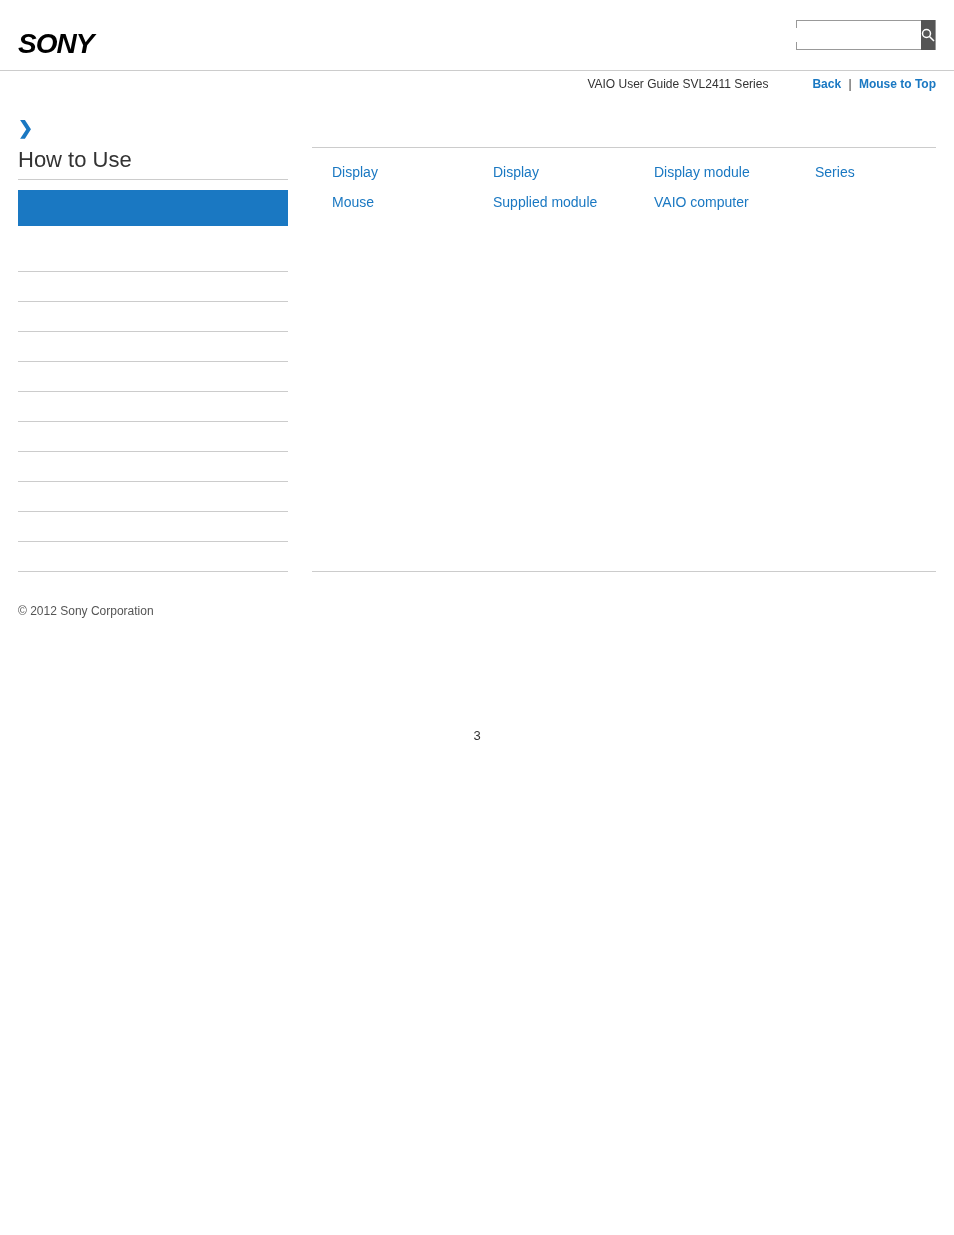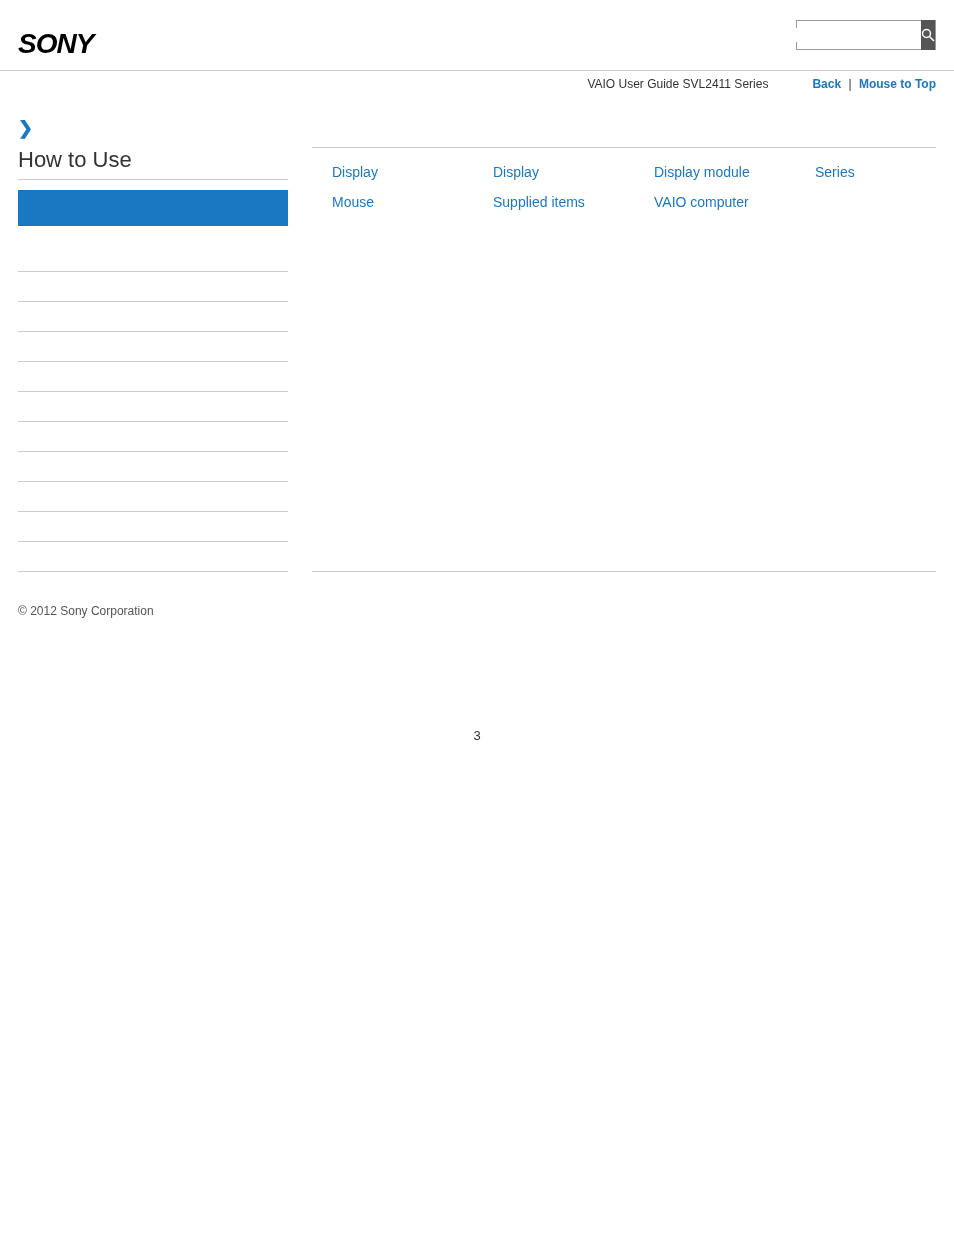--- a/index.html
+++ b/index.html
@@ -220,21 +220,21 @@
         <li><a href="#">&nbsp;</a></li>
       </ul>
     </div>
 
     <div class="nav-grid">
       <a href="#">Display</a>
       <a href="#">Display</a>
       <a href="#">Display module</a>
       <a href="#">Series</a>
       <a href="#">Mouse</a>
-      <a href="#">Supplied items</a>
+      <a href="#">Supplied module</a>
       <a href="#">VAIO computer</a>
     </div>
 
   </div>
 
   <div class="footer">
     <span>© 2012 Sony Corporation</span>
   </div>
 
 </div>

